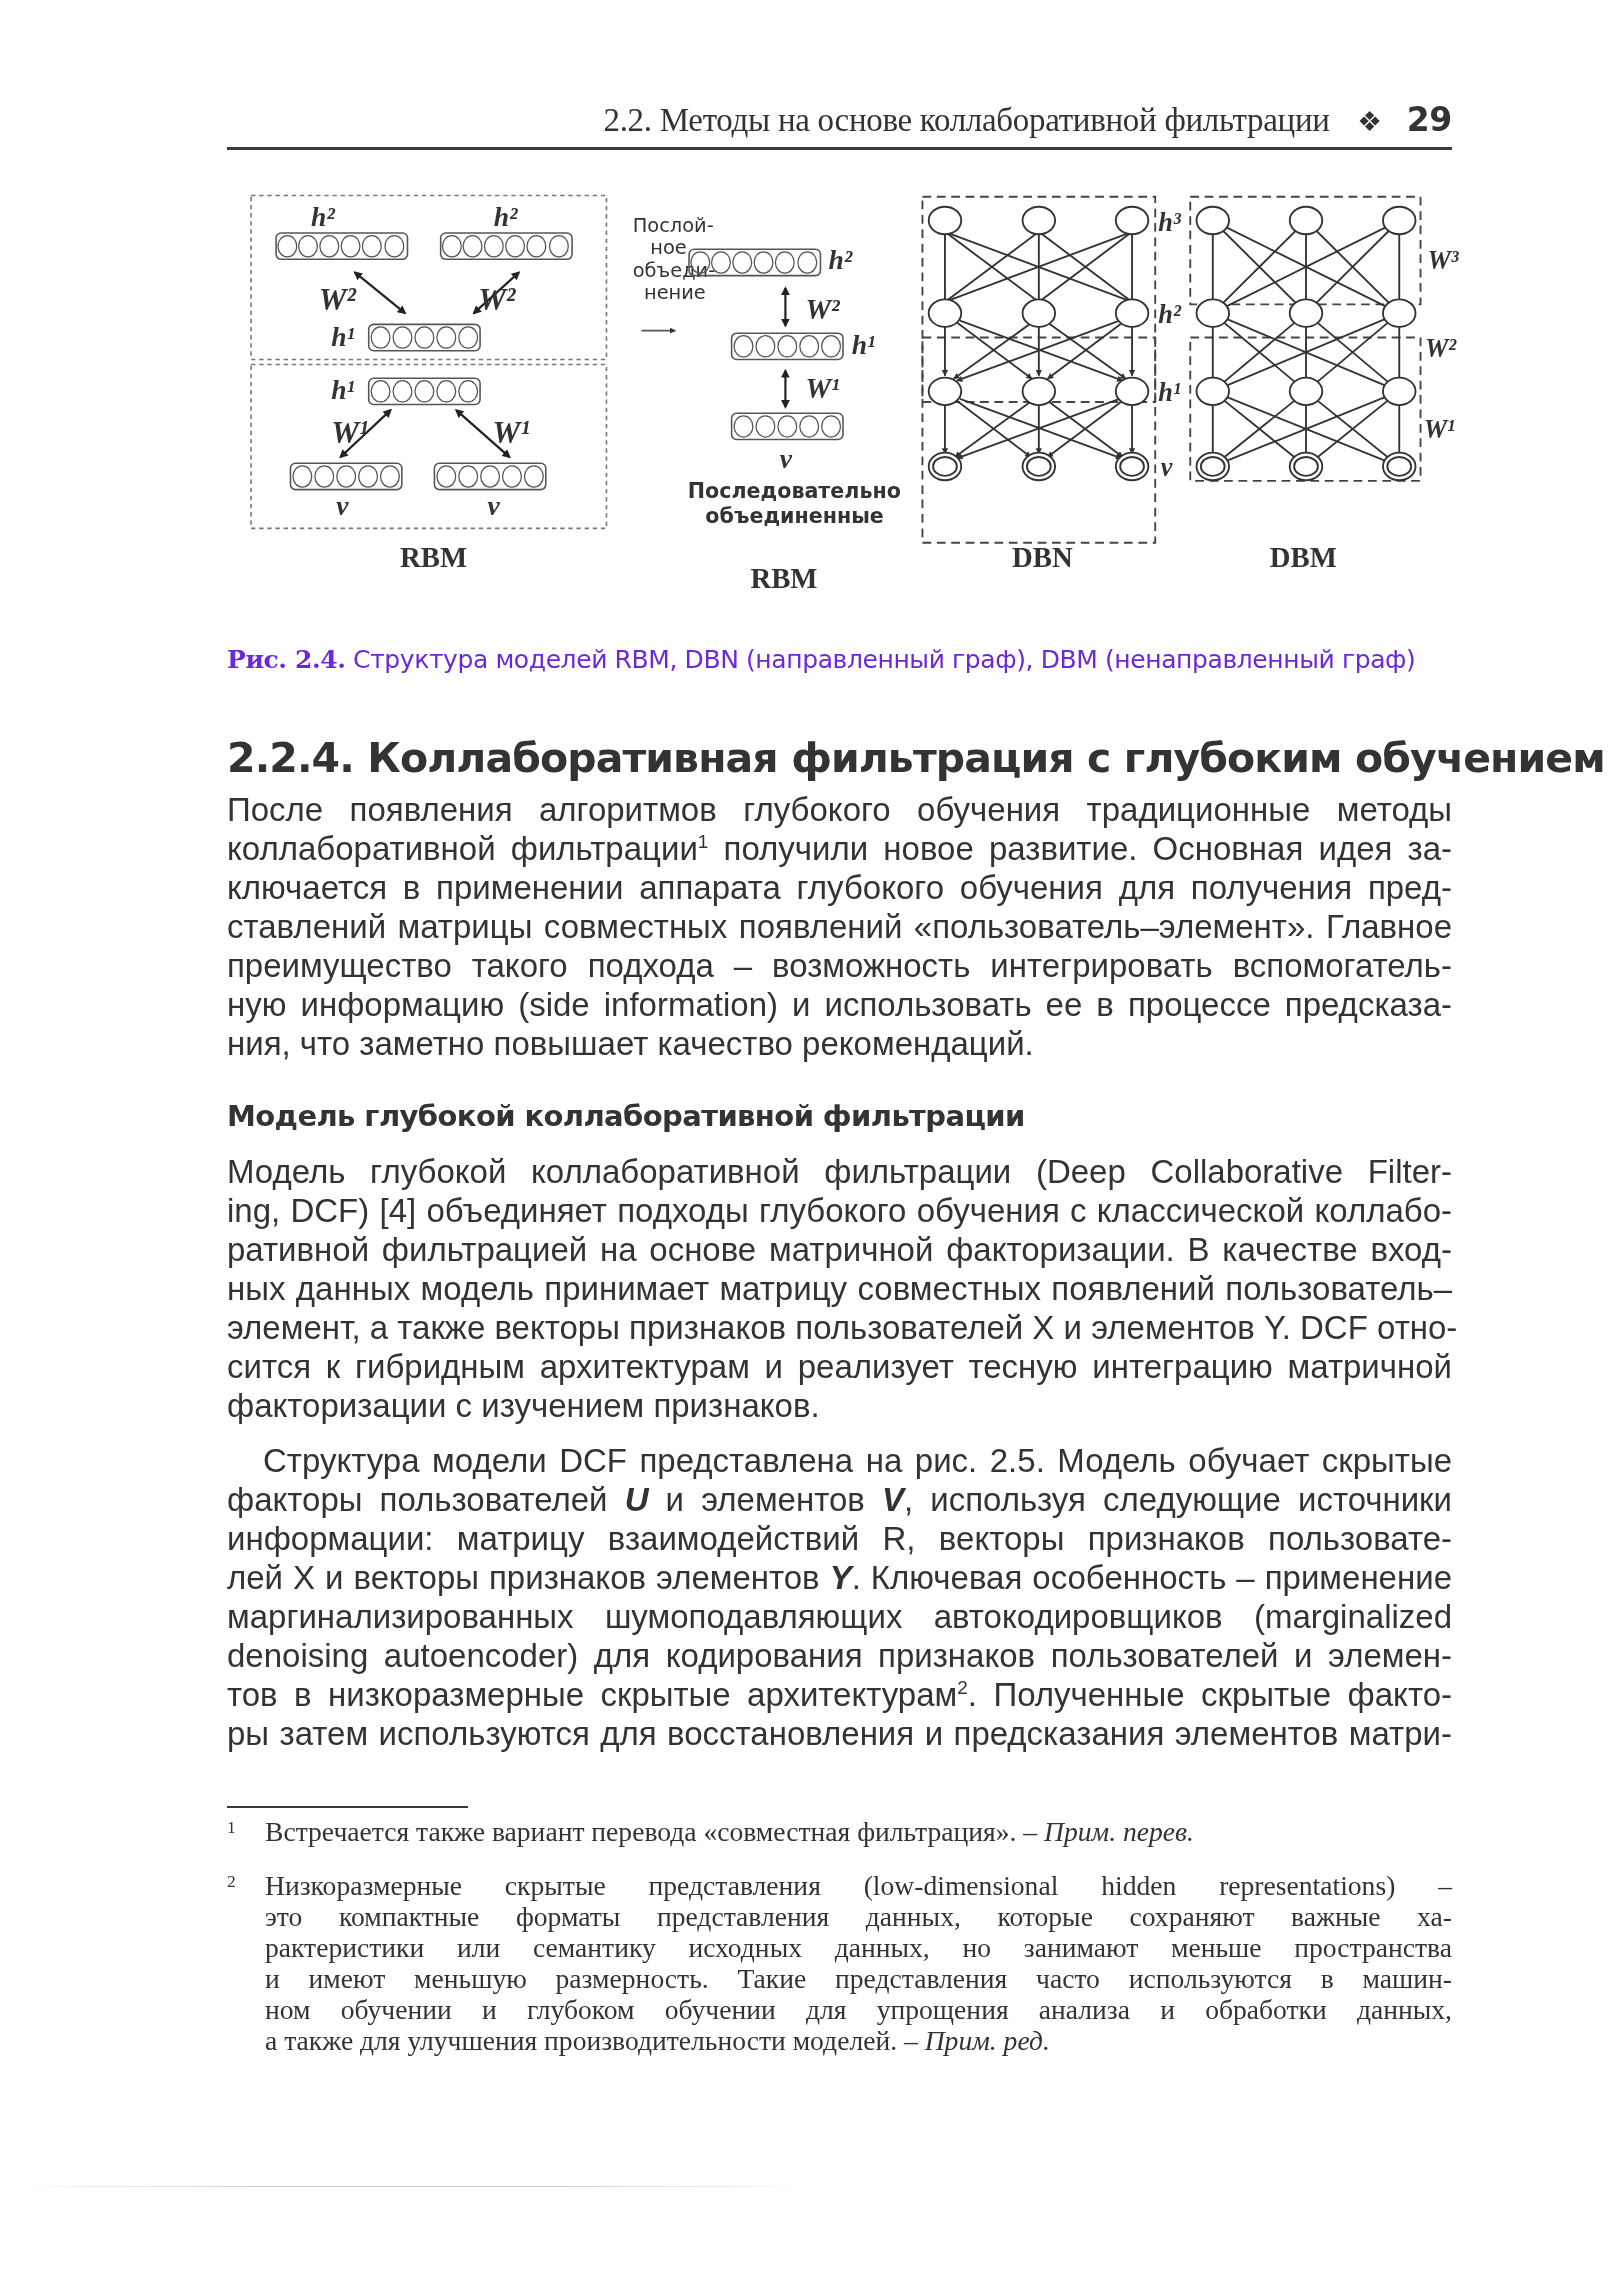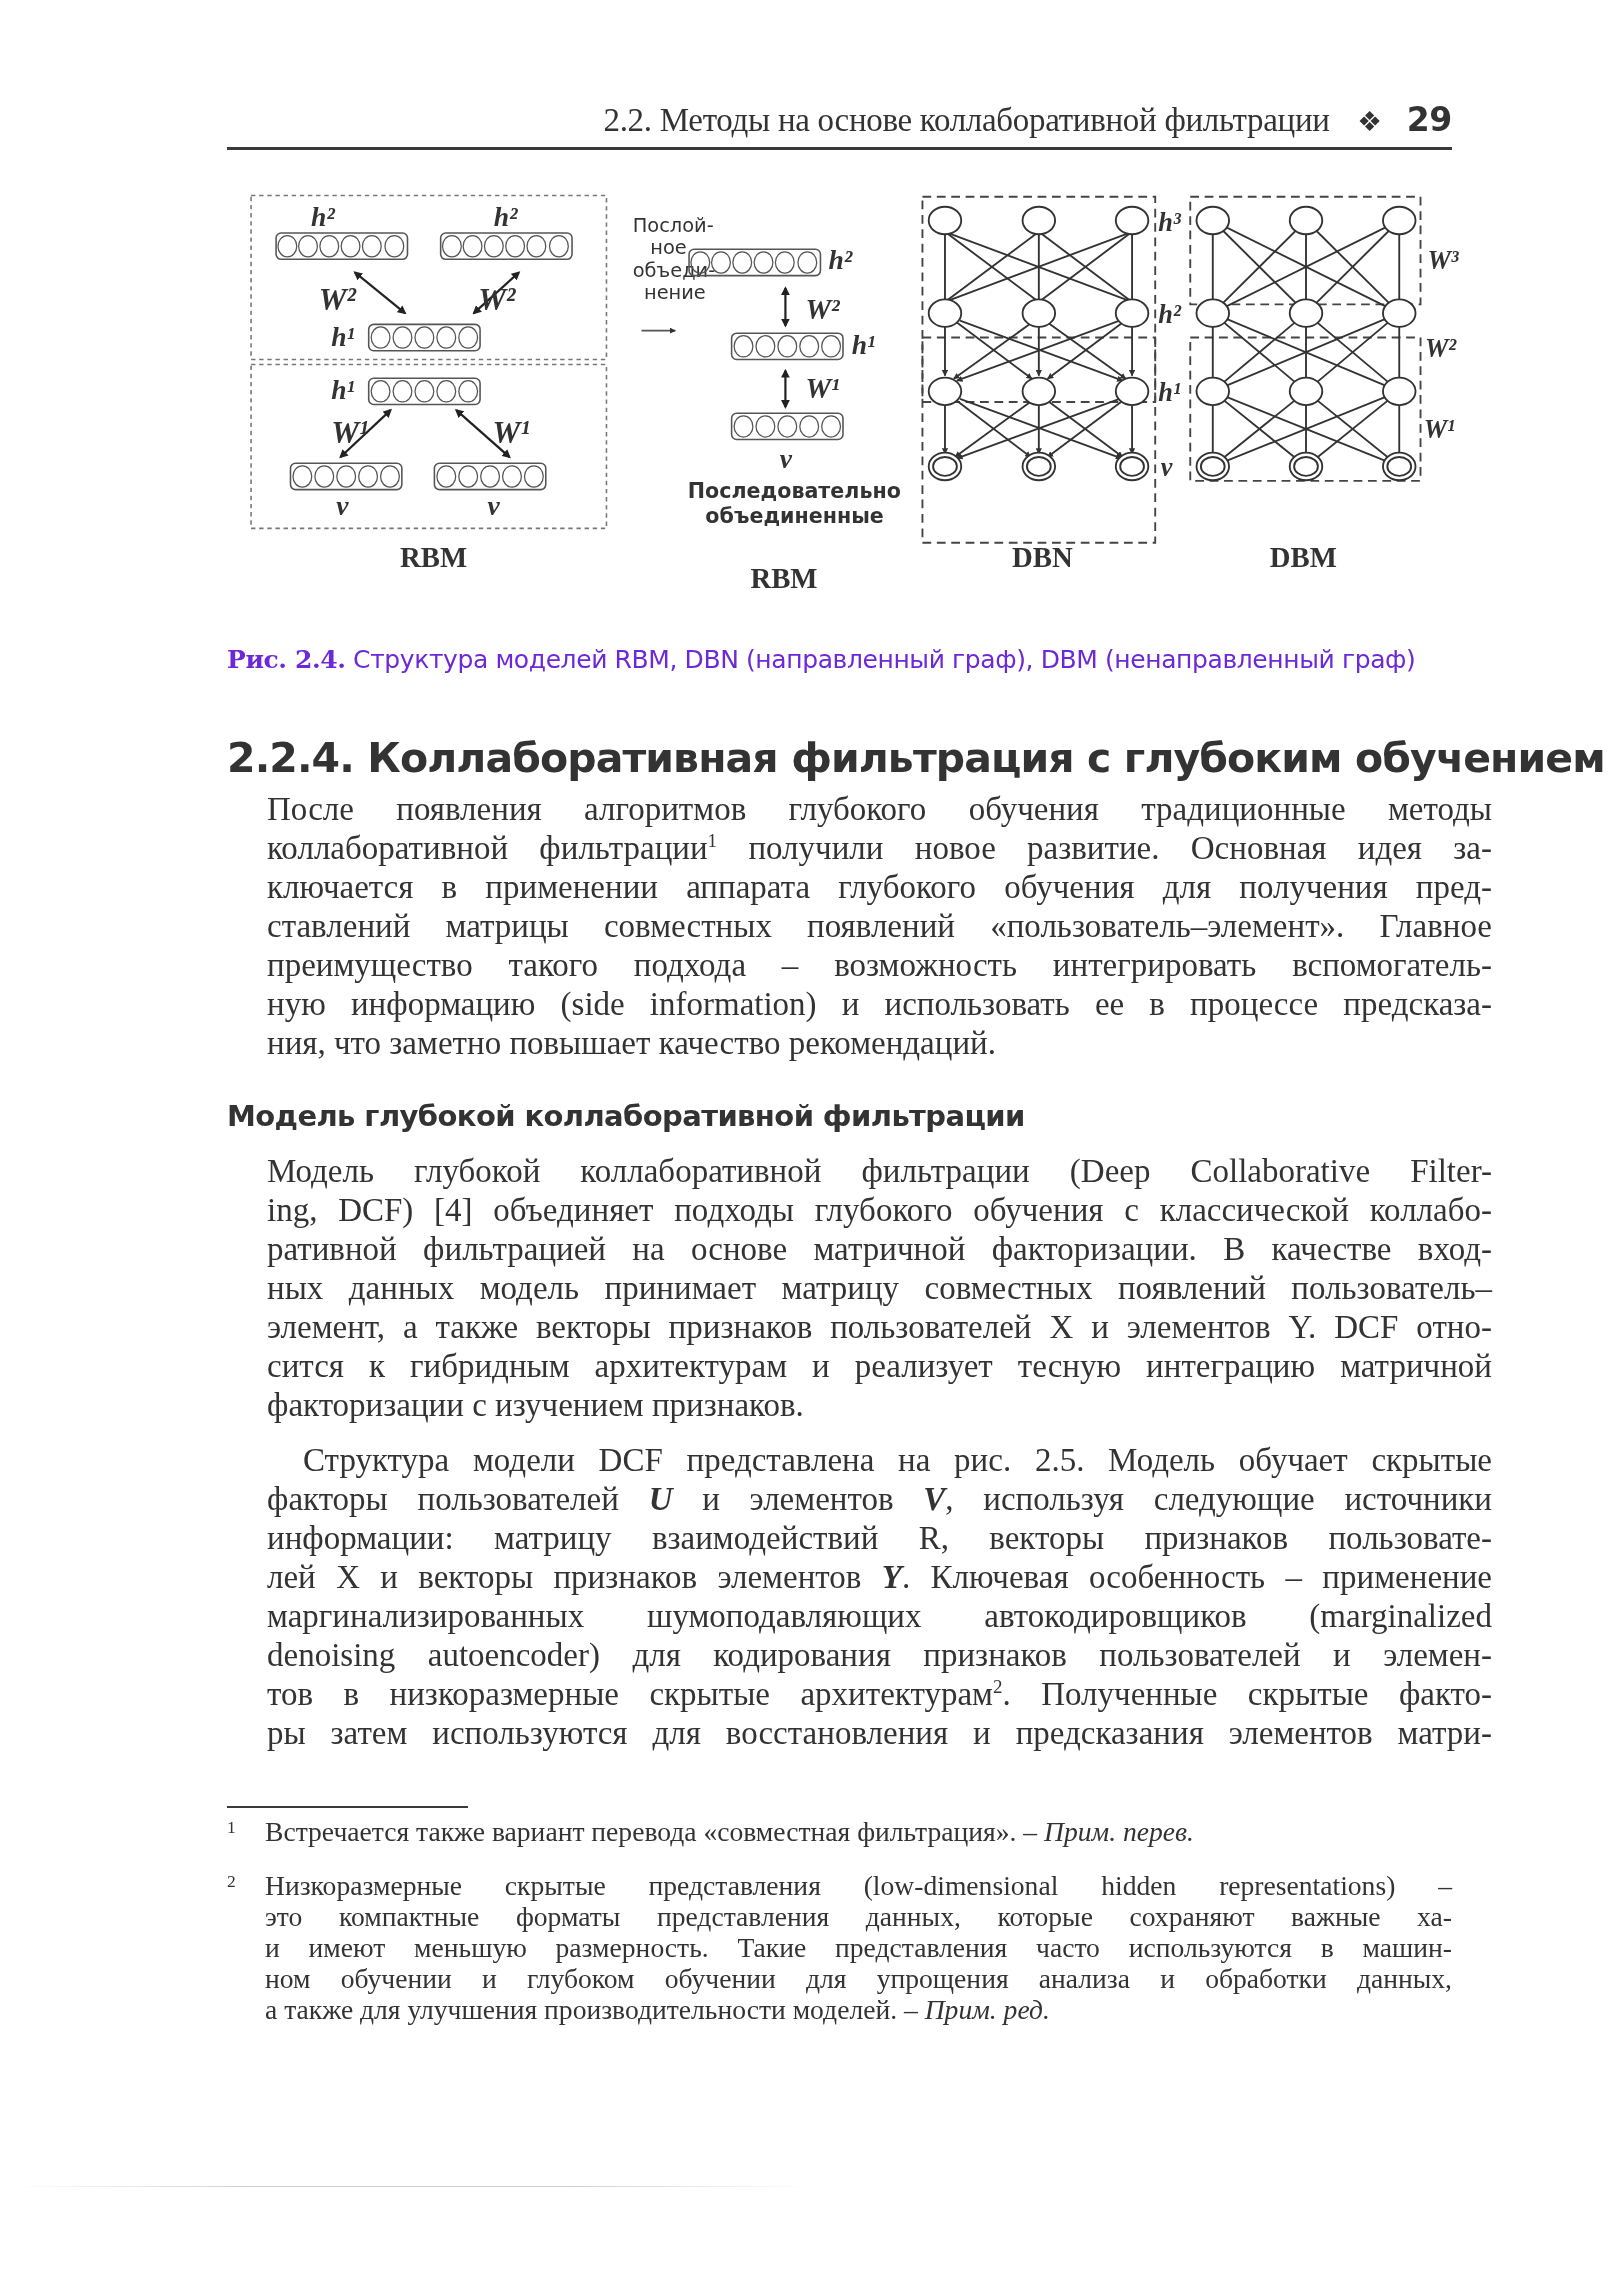--- a/index.html
+++ b/index.html
@@ -15,22 +15,22 @@
   .figure { position:absolute; top:188px; left:16px; width:1225px; height:438px; }
   .figure svg { position:absolute; left:0; top:0; }
   .fig-caption { position:absolute; top:645px; left:0; width:1225px; font-family:"DejaVu Sans", sans-serif;
                  font-size:25px; color:#6d28d9; white-space:nowrap; letter-spacing:-0.4px; }
   .fig-caption b { font-family:"DejaVu Serif", serif; }
 
   .h2 { position:absolute; top:734px; left:0; font-family:"DejaVu Sans", sans-serif; font-weight:bold;
         font-size:41px; color:#333; white-space:nowrap; letter-spacing:-0.9px; }
   .h3 { position:absolute; top:1099px; left:0; font-family:"DejaVu Sans", sans-serif; font-weight:bold;
         font-size:29px; color:#333; white-space:nowrap; letter-spacing:-0.6px; }
-  .para { position:absolute; left:0; width:1225px; font-family:Liberation Serif, serif; font-size:33px;
-          line-height:39px; color:#333; text-align:justify;margin-left:40px; }
+  .para { position:absolute; left:0; width:1225px; font-family:Liberation Sans, sans-serif; font-size:33px;
+          line-height:39px; color:#333; text-align:justify; }
   .para .ln { display:block; text-align:justify; text-align-last:justify; height:39px; white-space:nowrap; }
   .para .ln.last { text-align-last:left; }
   .para .ln.indent { padding-left:36px; }
   sup { font-size:19px; line-height:0; }
   .fn-rule { position:absolute; top:1806px; left:0; width:241px; height:1.9px; background:#3a3a3a; }
   .fn { position:absolute; left:0; width:1225px; font-family:"Liberation Serif", serif; font-size:27.6px;
         line-height:31px; color:#333; }
   .fn .num { position:absolute; left:0; top:-3.8px; font-size:17.5px; }
   .fn .body { margin-left:38px; }
   .fn .ln { display:block; white-space:nowrap; text-align:justify; text-align-last:justify; height:31px; }
@@ -289,20 +289,21 @@
     <div class="body">
       <span class="ln last"><span>Встречается также вариант перевода «совместная фильтрация». – </span><i>Прим. перев.</i></span>
     </div>
   </div>
 
   <div class="fn" style="top:1870px;">
     <span class="num">2</span>
     <div class="body">
       <span class="ln">Низкоразмерные скрытые представления (low-dimensional hidden representations) –</span>
       <span class="ln">это компактные форматы представления данных, которые сохраняют важные ха-</span>
+      <span class="ln">рактеристики или семантику исходных данных, но занимают меньше пространства</span>
       <span class="ln">и имеют меньшую размерность. Такие представления часто используются в машин-</span>
       <span class="ln">ном обучении и глубоком обучении для упрощения анализа и обработки данных,</span>
       <span class="ln last"><span>а также для улучшения производительности моделей. – </span><i>Прим. ред.</i></span>
     </div>
   </div>
 </div>
 
 <div class="scan-line"></div>
 
 

